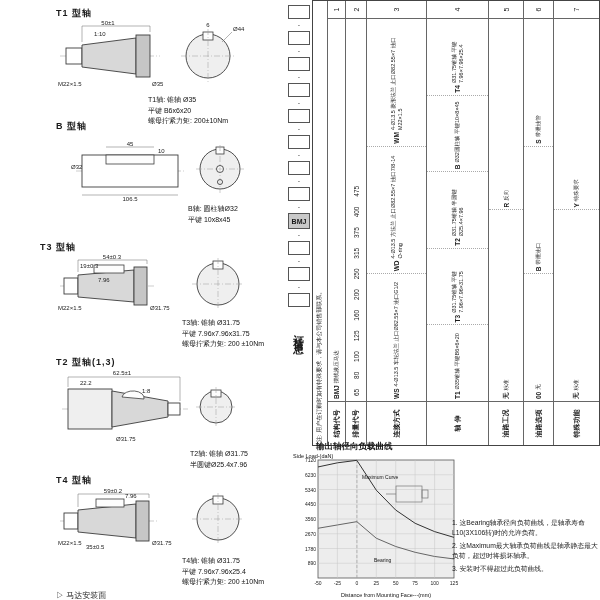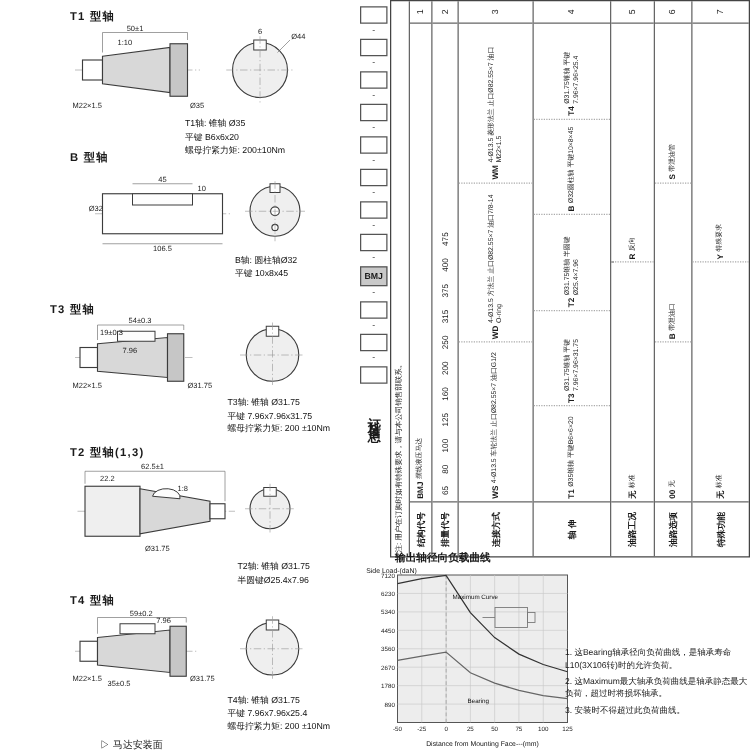--- a/index.html
+++ b/index.html
@@ -3,21 +3,21 @@
 <meta charset="utf-8">
 <style>
   * { box-sizing: border-box; margin: 0; padding: 0; }
   html,body { width:600px; height:600px; overflow:hidden; background:#fff;
               font-family:"Liberation Sans", sans-serif; color:#1a1a1a; }
   .page { position:relative; width:600px; height:439px; background:#fff; }
 
   .sec-title { position:absolute; font-size:9px; font-weight:bold; letter-spacing:1px; }
   .drawing  { position:absolute; }
   .caption  { position:absolute; font-size:7px; line-height:1.5; color:#111; white-space:nowrap; }
-  .footer   { position:absolute; left:56px; top:590px; font-size:8px;margin-left:24px; }
+  .footer   { position:absolute; left:56px; top:590px; font-size:8px; }
 
   
   .cl   { stroke:#999; stroke-width:.5; stroke-dasharray:6 2 1 2; }
   .part { fill:#fff; stroke:#3c3c3c; stroke-width:.9; }
   .shade  { fill:#d8d8d8; } .shade2 { fill:#c6c6c6; } .shade3 { fill:#efefef; }
   .key  { fill:#fdfdfd; stroke:#3c3c3c; stroke-width:.8; }
   .dim  { stroke:#666; stroke-width:.5; }
   .dt   { font-size:6px; fill:#222; }
 
   

